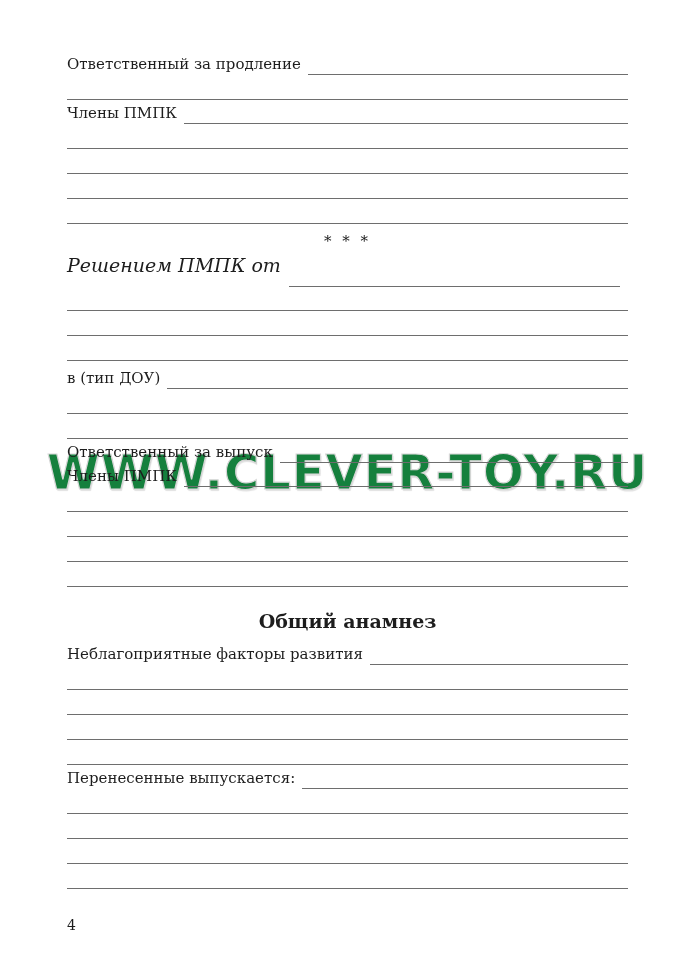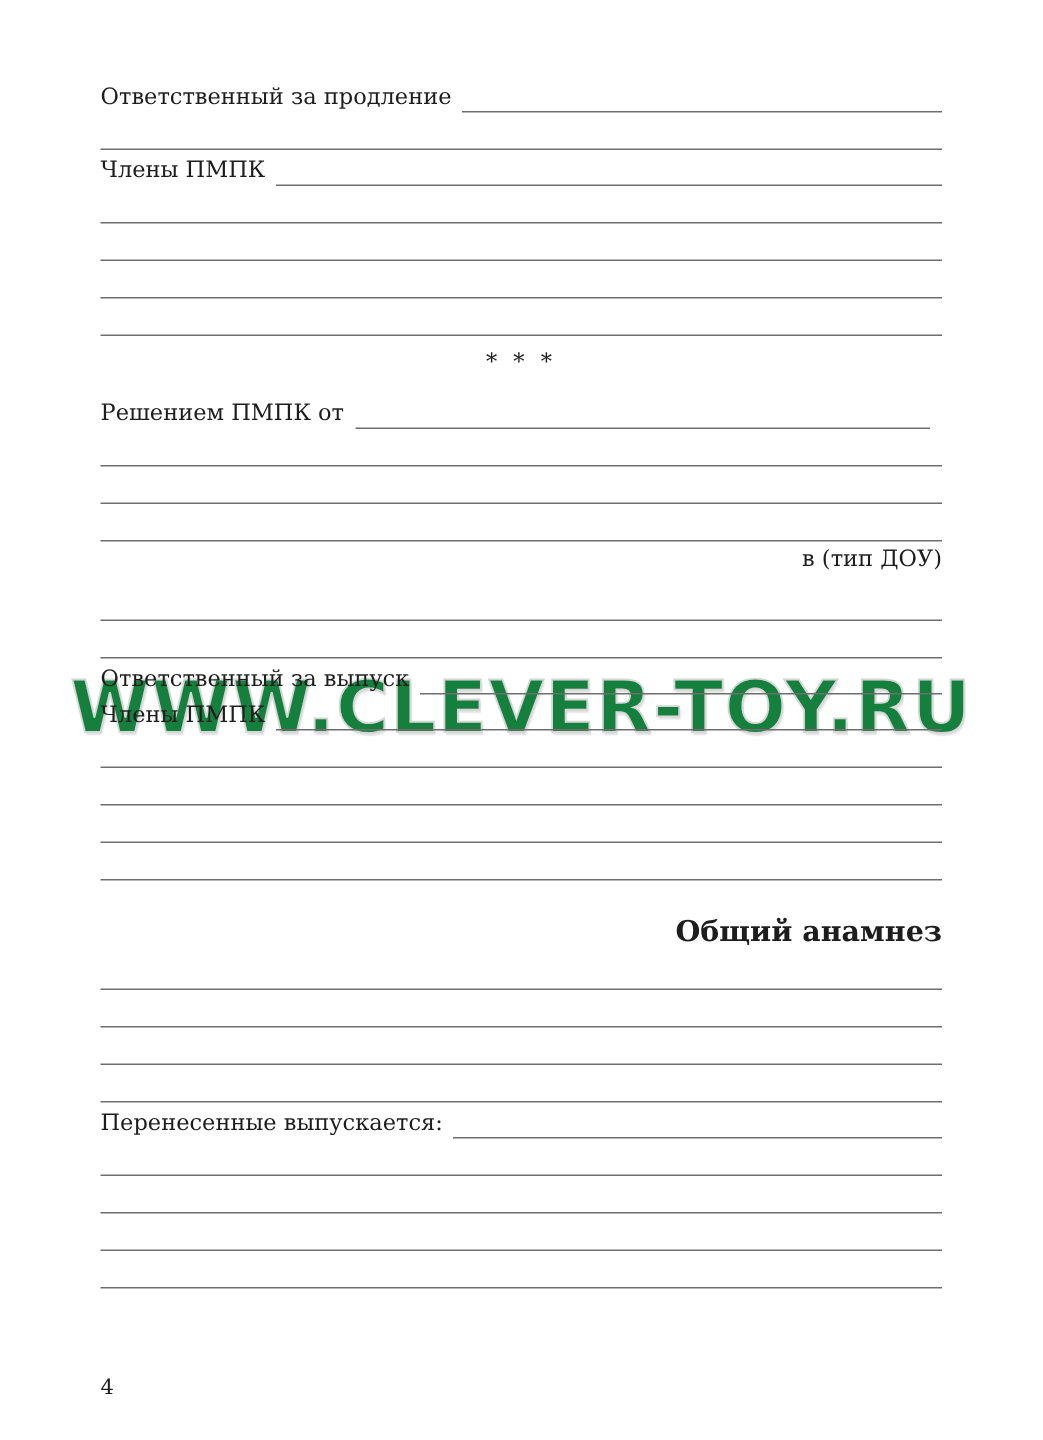--- a/index.html
+++ b/index.html
@@ -56,40 +56,41 @@
   .sep {
     height: 22px;
     margin-top: 6px;
     text-align: center;
     font-size: 15px;
     letter-spacing: 3px;
     line-height: 22px;
   }
   .para-line1 {
     display: flex;
-    align-items: flex-end;
+    align-items: flex-start;
     height: 30px;
     margin-top: 4px;
-    font-size: 15px;
+    font-size: 19px;
     white-space: nowrap;
+    font-style: italic;
   }
   .para-line1 .label { line-height: 1; padding-bottom: 3px; }
   .para-line1 .inline-fill {
     flex: 1;
     border-bottom: 1px solid #6e6e6e;
     margin: 0 8px;
     height: 100%;
   }
-  .mt4  { margin-top: 4px; flex-direction: column; }
+  .mt4  { margin-top: 4px; }
   .mt6  { margin-top: 6px; }
   .heading {
     margin-top: 20px;
     height: 28px;
     line-height: 28px;
-    text-align: right;
+    text-align: center;
     font-weight: bold;
     font-size: 19px;
   }
   .page-num {
     position: absolute;
     left: 67px;
     top: 917px;
     font-size: 14px;
     z-index: 1;
   }
@@ -139,20 +140,24 @@
     <div class="row">
       <span class="label">Члены ПМПК</span>
       <span class="fill"></span>
     </div>
     <div class="full"></div>
     <div class="full"></div>
     <div class="full"></div>
     <div class="full"></div>
 
     <div class="heading">Общий анамнез</div>
+    <div class="row mt6">
+      <span class="label">Неблагоприятные факторы развития</span>
+      <span class="fill"></span>
+    </div>
     <div class="full"></div>
     <div class="full"></div>
     <div class="full"></div>
     <div class="full"></div>
     <div class="row">
       <span class="label">Перенесенные выпускается:</span>
       <span class="fill"></span>
     </div>
     <div class="full"></div>
     <div class="full"></div>

